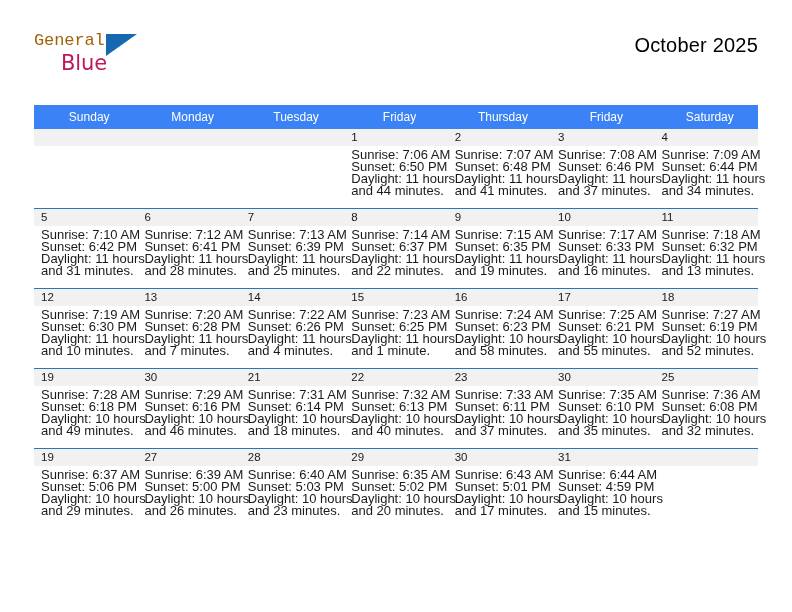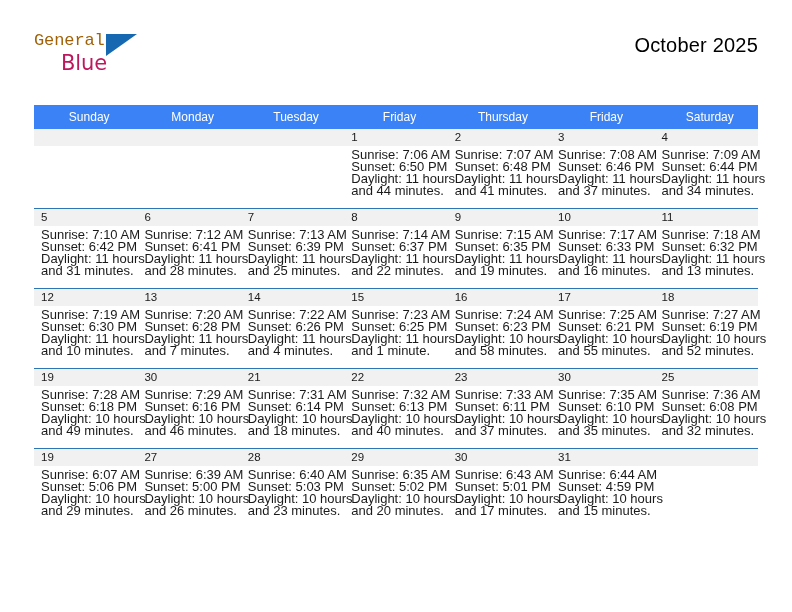--- a/index.html
+++ b/index.html
@@ -430,21 +430,21 @@
               <div>Sunset: 6:08 PM</div>
               <div>Daylight: 10 hours</div>
               <div>and 32 minutes.</div>
             </div>
           </td>
         </tr>
         <tr class="week-row">
           <td>
             <div class="daynum-band">19</div>
             <div class="cell-body">
-              <div>Sunrise: 6:07 AM</div>
+              <div>Sunrise: 6:37 AM</div>
               <div>Sunset: 5:06 PM</div>
               <div>Daylight: 10 hours</div>
               <div>and 29 minutes.</div>
             </div>
           </td>
           <td>
             <div class="daynum-band">27</div>
             <div class="cell-body">
               <div>Sunrise: 6:39 AM</div>
               <div>Sunset: 5:00 PM</div>

